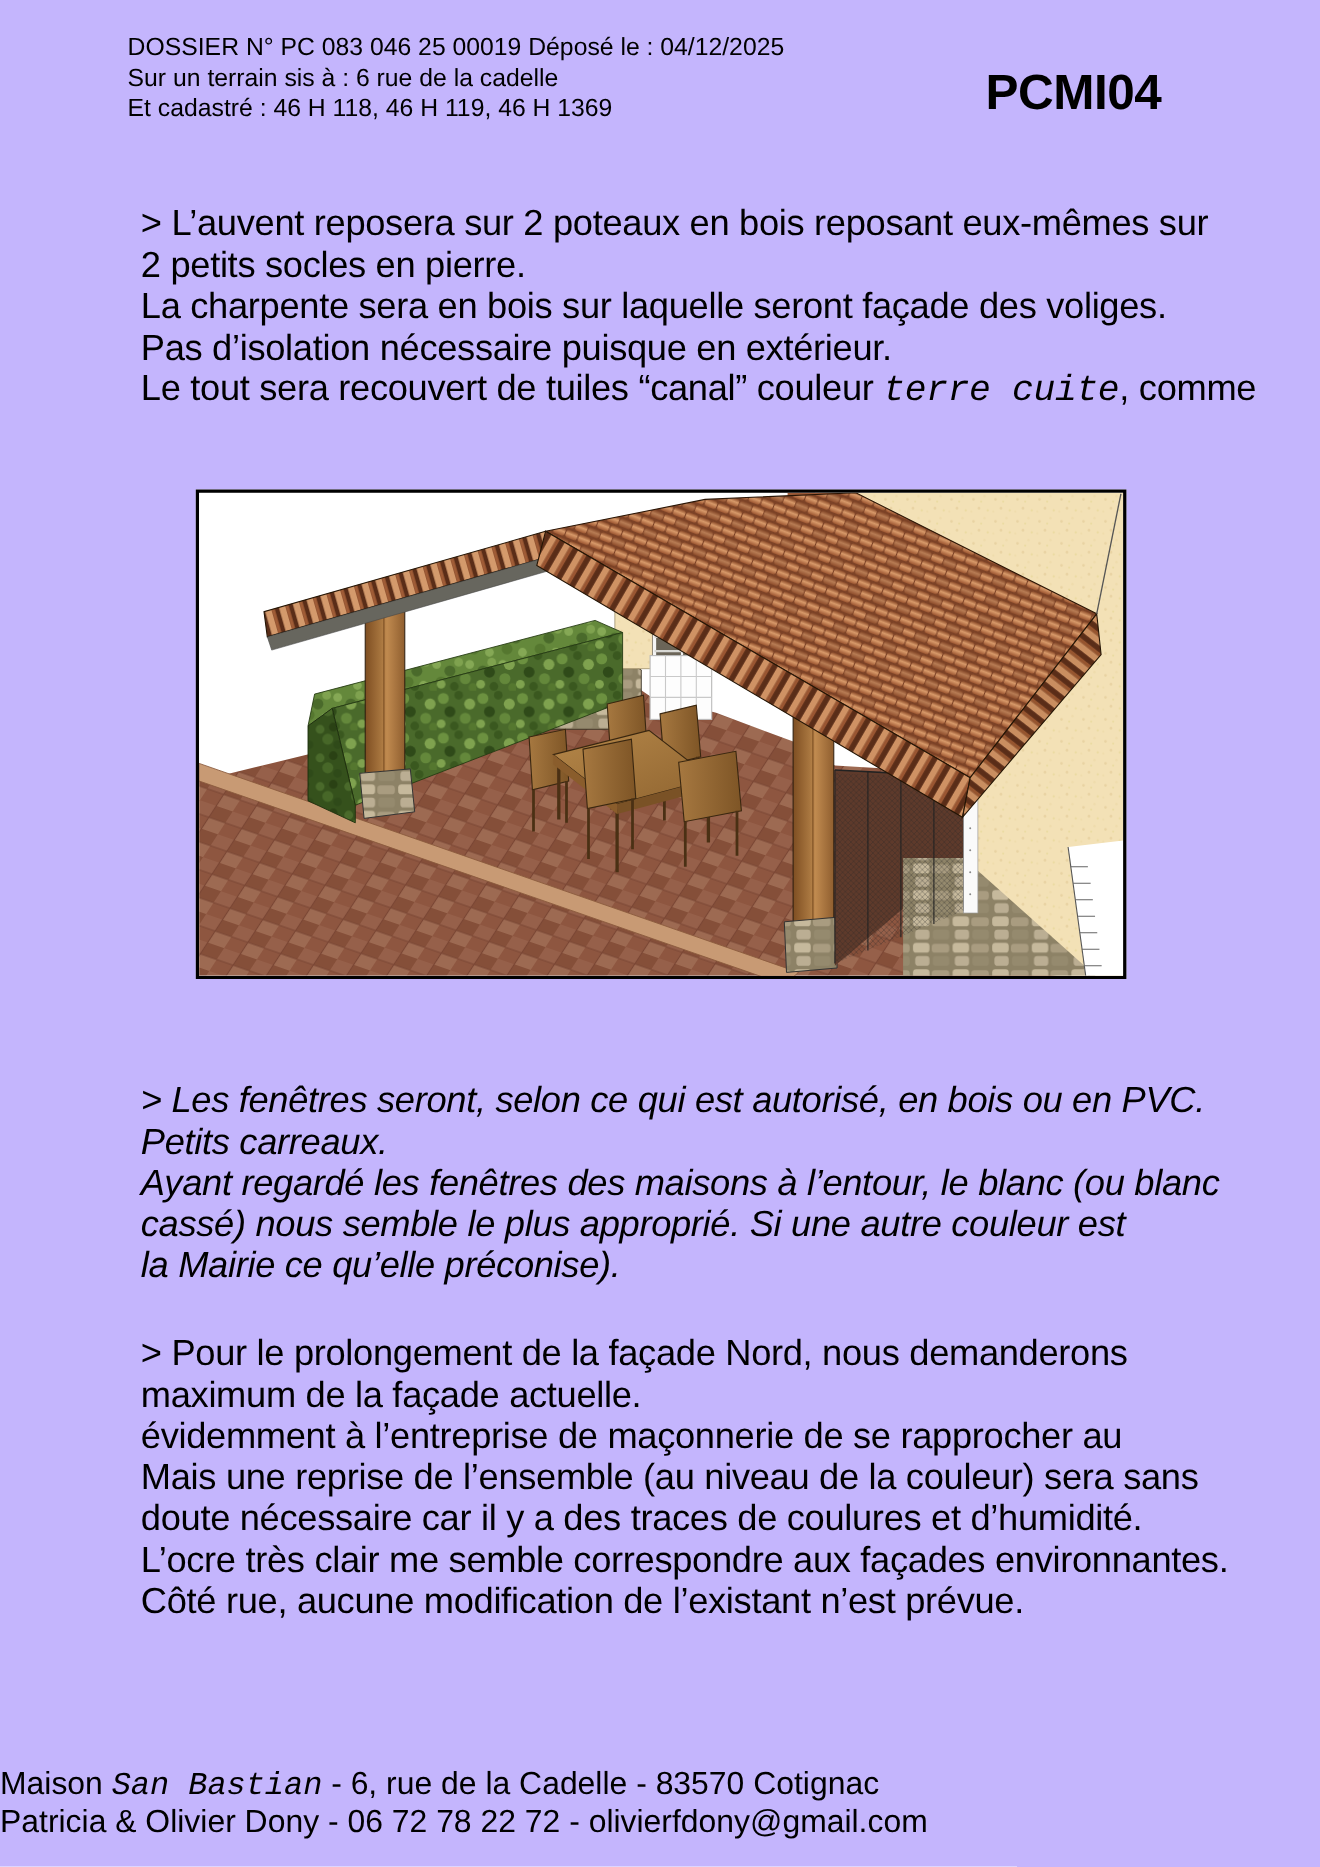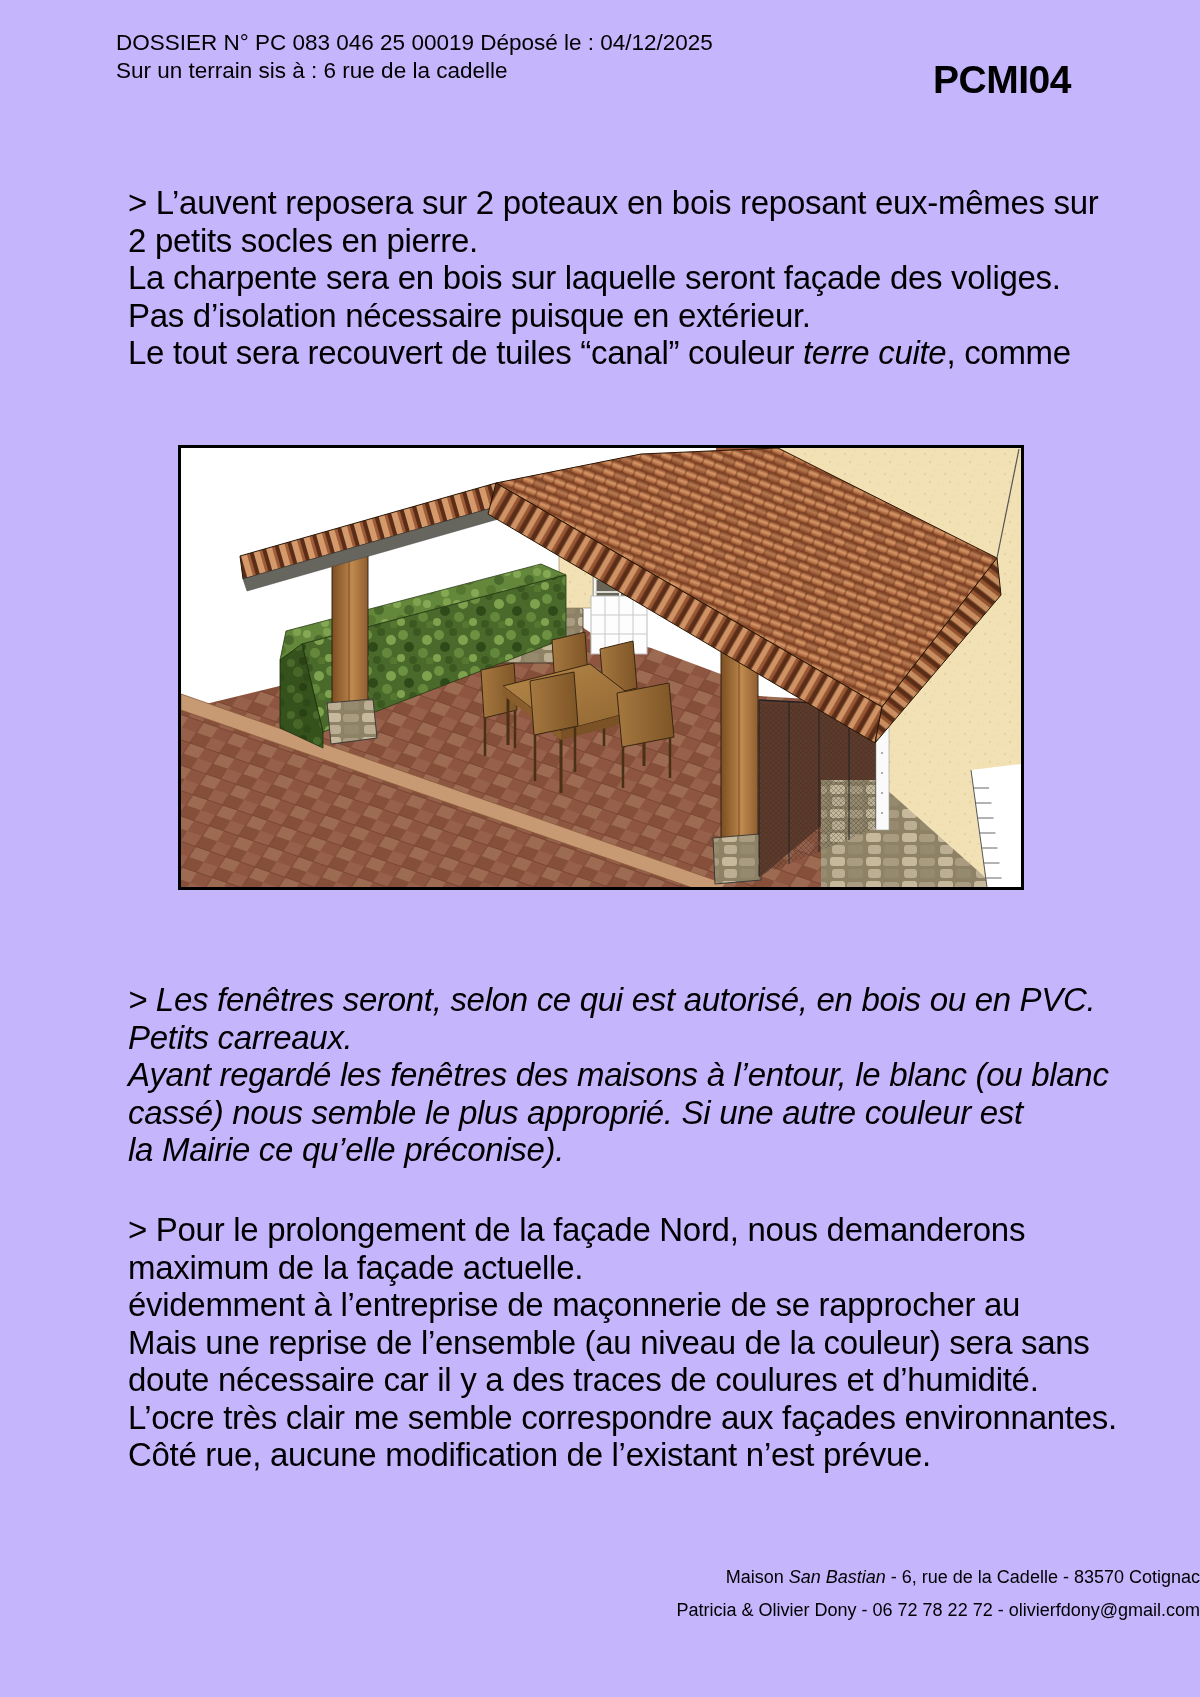--- a/index.html
+++ b/index.html
@@ -1,41 +1,42 @@
 <!DOCTYPE html>
 <html><head>
 <meta charset="utf-8">
 <style>
   html,body{margin:0;padding:0;background:#ffffff;}
   .page{position:relative;width:1200px;height:1697px;background:#c4b5fd;overflow:hidden;
         font-family:"Liberation Sans",sans-serif;color:#000;}
   .hdr{position:absolute;left:116px;top:29px;font-size:22.5px;line-height:27.5px;}
   .hdr .tline{white-space:nowrap;}
-  .doc-code{position:absolute;left:933px;top:58px;font-size:39px;font-weight:bold;
+  .doc-code{position:absolute;left:896px;top:58px;font-size:45px;font-weight:bold;
             letter-spacing:-0.5px;white-space:nowrap;}
   .para{position:absolute;left:116px;font-size:33px;line-height:37.5px;letter-spacing:-0.3px;}
   .para .tline{white-space:nowrap;margin-left:12px;}
   #p1{top:184px;}
   #p2{top:981px;font-style:italic;}
   #p3{top:1211px;}
   .figure{position:absolute;left:178px;top:445px;width:846px;height:445px;
           border:3px solid #000;box-sizing:border-box;background:#fff;}
   .figure svg{display:block;width:840px;height:439px;}
-  .footer{position:absolute;left:0;top:1561px;width:1200px;text-align:right;
-          font-size:18px;line-height:33px;}
-  em{font-style:italic;}
+  .footer{position:absolute;left:0;top:1606px;width:1200px;text-align:left;
+          font-size:29px;line-height:33px;}
+  em{font-style:italic;font-family:Liberation Mono, monospace;}
 </style>
 </head>
 <body>
 
 <div class="page">
 
   <div class="hdr">
     <div class="tline">DOSSIER N° PC 083 046 25 00019 Déposé le : 04/12/2025</div>
     <div class="tline">Sur un terrain sis à : 6 rue de la cadelle</div>
+    <div class="tline">Et cadastré : 46 H 118, 46 H 119, 46 H 1369</div>
   </div>
 
   <div class="doc-code">PCMI04</div>
 
   <div class="para" id="p1">
       <div class="tline"><span>&gt; L’auvent reposera sur 2 poteaux en bois reposant eux-mêmes sur</span></div>
       <div class="tline"><span>2 petits socles en pierre.</span></div>
       <div class="tline"><span>La charpente sera en bois sur laquelle seront façade des voliges.</span></div>
       <div class="tline"><span>Pas d’isolation nécessaire puisque en extérieur.</span></div>
       <div class="tline"><span>Le tout sera recouvert de tuiles “canal” couleur </span><em>terre cuite</em><span>, comme</span></div>

